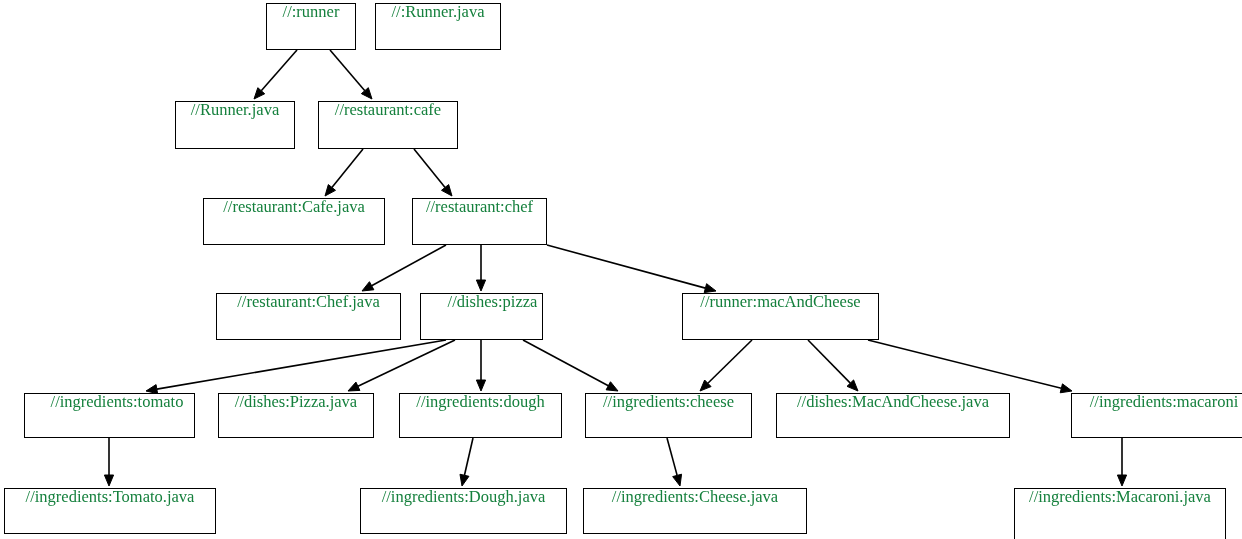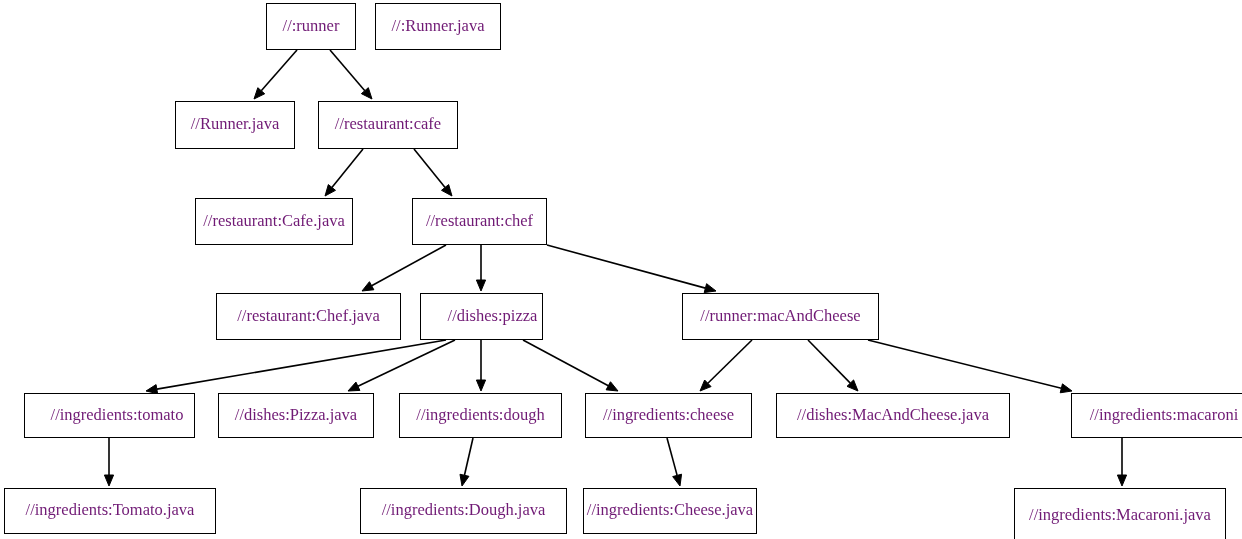--- a/index.html
+++ b/index.html
@@ -21,25 +21,24 @@
     left: 0;
     width: 1242px;
     height: 539px;
   }
   .node-box {
     position: absolute;
     box-sizing: border-box;
     border: 1px solid #000000;
     background: #ffffff;
     display: flex;
-    align-items: center;
     justify-content: center;
     font-family: "Liberation Serif", "DejaVu Serif", serif;
     font-size: 16.5px;
-    color: #701a75;
+    color: #15803d;
     white-space: nowrap;
     letter-spacing: 0px;
     line-height: 1;
   }
   .node-label {
     display: block;
     padding-bottom: 1px;
   }
   .edge-line {
     stroke: #000000;
@@ -100,21 +99,21 @@
       </div>
       <div class="node-box" style="left: 375px; top: 3px; width: 126px; height: 47px; border-color: rgb(0, 0, 0); background: rgb(255, 255, 255);">
         <span class="node-label">//:Runner.java</span>
       </div>
       <div class="node-box" style="left: 175px; top: 101px; width: 120px; height: 48px; border-color: rgb(0, 0, 0); background: rgb(255, 255, 255);">
         <span class="node-label">//Runner.java</span>
       </div>
       <div class="node-box" style="left: 318px; top: 101px; width: 140px; height: 48px; border-color: rgb(0, 0, 0); background: rgb(255, 255, 255);">
         <span class="node-label">//restaurant:cafe</span>
       </div>
-      <div class="node-box" style="left: 195px; top: 198px; width: 158px; height: 47px; border-color: rgb(0, 0, 0); background: rgb(255, 255, 255);">
+      <div class="node-box" style="left: 203px; top: 198px; width: 182px; height: 47px; border-color: rgb(0, 0, 0); background: rgb(255, 255, 255);">
         <span class="node-label">//restaurant:Cafe.java</span>
       </div>
       <div class="node-box" style="left: 412px; top: 198px; width: 135px; height: 47px; border-color: rgb(0, 0, 0); background: rgb(255, 255, 255);">
         <span class="node-label">//restaurant:chef</span>
       </div>
       <div class="node-box" style="left: 216px; top: 293px; width: 185px; height: 47px; border-color: rgb(0, 0, 0); background: rgb(255, 255, 255);">
         <span class="node-label">//restaurant:Chef.java</span>
       </div>
       <div class="node-box" style="left: 420px; top: 293px; width: 123px; height: 47px; border-color: rgb(0, 0, 0); background: rgb(255, 255, 255); padding-left: 22px;">
         <span class="node-label">//dishes:pizza</span>
@@ -139,20 +138,20 @@
       </div>
       <div class="node-box" style="left: 1032px; top: 393px; width: 186px; height: 45px; border-color: rgb(0, 0, 0); background: rgb(255, 255, 255); margin-left: 39px;">
         <span class="node-label">//ingredients:macaroni</span>
       </div>
       <div class="node-box" style="left: 4px; top: 488px; width: 212px; height: 46px; border-color: rgb(0, 0, 0); background: rgb(255, 255, 255);">
         <span class="node-label">//ingredients:Tomato.java</span>
       </div>
       <div class="node-box" style="left: 360px; top: 488px; width: 207px; height: 46px; border-color: rgb(0, 0, 0); background: rgb(255, 255, 255);">
         <span class="node-label">//ingredients:Dough.java</span>
       </div>
-      <div class="node-box" style="left: 583px; top: 488px; width: 174px; height: 46px; border-color: rgb(0, 0, 0); background: rgb(255, 255, 255);">
+      <div class="node-box" style="left: 583px; top: 488px; width: 224px; height: 46px; border-color: rgb(0, 0, 0); background: rgb(255, 255, 255);">
         <span class="node-label">//ingredients:Cheese.java</span>
       </div>
       <div class="node-box" style="left: 1014px; top: 488px; width: 212px; height: 56px; border-color: rgb(0, 0, 0); background: rgb(255, 255, 255);">
         <span class="node-label">//ingredients:Macaroni.java</span>
       </div>
     </div>
 </div>
 
 </body></html>

